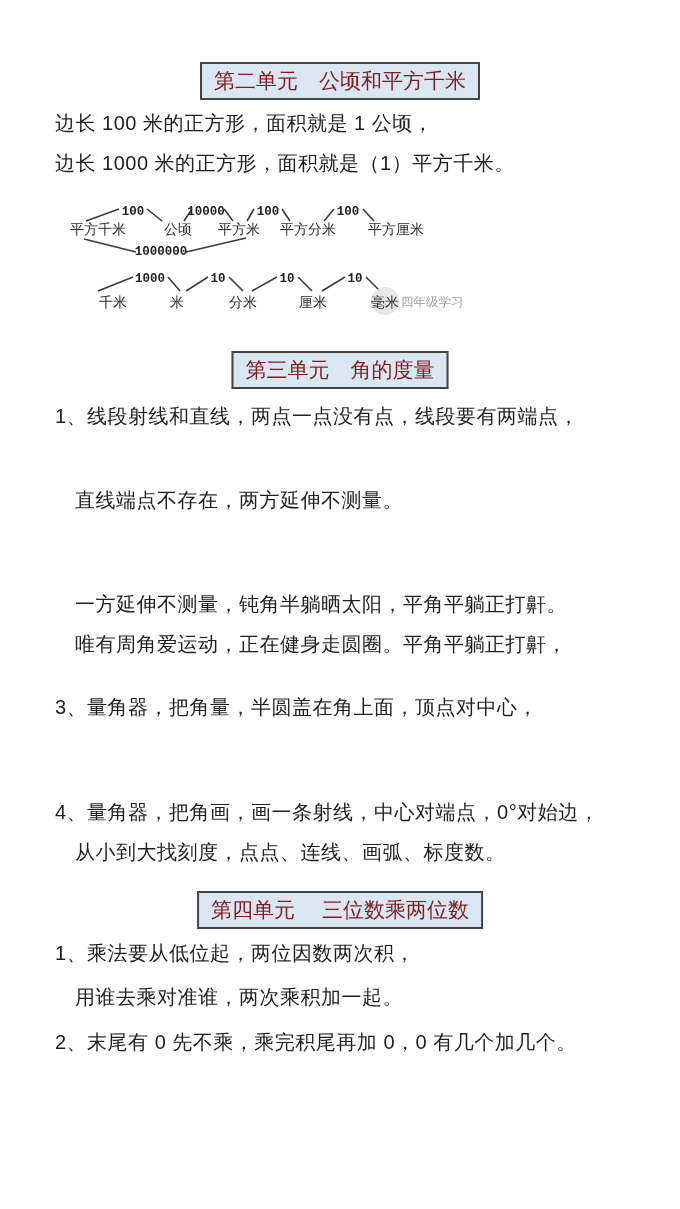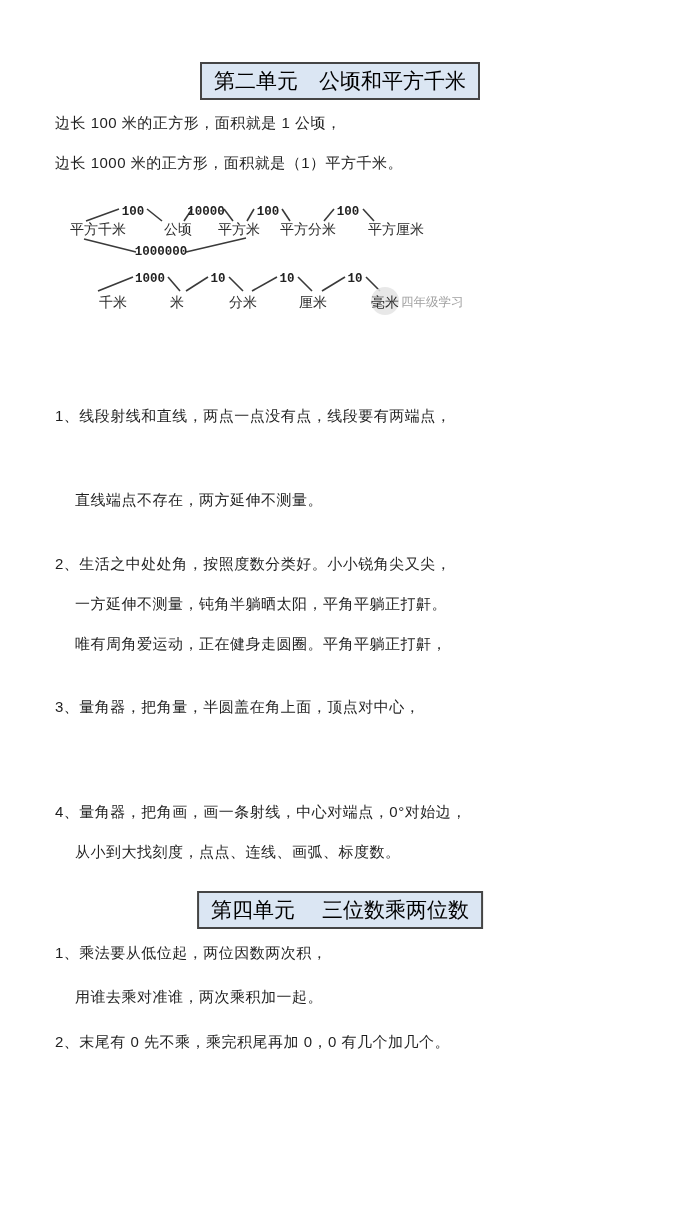--- a/index.html
+++ b/index.html
@@ -13,27 +13,27 @@
   }
   .unit-title{
     position:absolute;
     left:50%;
     transform:translateX(-50%);
     background:#dbe6f3;
     border:2px solid #454545;
     padding:4px 12px;
     font-size:21px;
     line-height:26px;
-    color:#000000;
+    color:#7f1d1d;
     white-space:nowrap;
   }
   .line{
     position:absolute;
     left:55px;
-    font-size:15px;
+    font-size:20px;
     line-height:26px;
     white-space:nowrap;
     letter-spacing:0.5px;
   }
   .line.indent{left:75px;}
   .diagram{position:absolute;left:0;top:195px;}
   .diagram line{stroke:#3a3a3a;stroke-width:1.6;}
   .u-label{
     font-size:14px;
     fill:#2b2b2b;
@@ -109,25 +109,25 @@
 
     <text class="u-label" x="113" y="112">千米</text>
     <text class="u-label" x="177" y="112">米</text>
     <text class="u-label" x="243" y="112">分米</text>
     <text class="u-label" x="313" y="112">厘米</text>
     <text class="u-label" x="385" y="112">毫米</text>
 
     <text class="wm-text" x="401" y="111">四年级学习</text>
   </svg>
 
+  <div class="unit-title" style="top:351px">第三单元　角的度量</div>
 
   <div class="line" style="top:403px">1、线段射线和直线，两点一点没有点，线段要有两端点，</div>
   <div class="line indent" style="top:487px">直线端点不存在，两方延伸不测量。</div>
 
-  <div class="line" style="top:551px">2、生活之中处处角，按照度数分类好。小小锐角尖又尖，</div>
   <div class="line indent" style="top:591px">一方延伸不测量，钝角半躺晒太阳，平角平躺正打鼾。</div>
   <div class="line indent" style="top:631px">唯有周角爱运动，正在健身走圆圈。平角平躺正打鼾，</div>
 
   <div class="line" style="top:694px">3、量角器，把角量，半圆盖在角上面，顶点对中心，</div>
 
   <div class="line" style="top:799px">4、量角器，把角画，画一条射线，中心对端点，0°对始边，</div>
   <div class="line indent" style="top:839px">从小到大找刻度，点点、连线、画弧、标度数。</div>
 
   <div class="unit-title" style="top:891px">第四单元　 三位数乘两位数</div>
 

